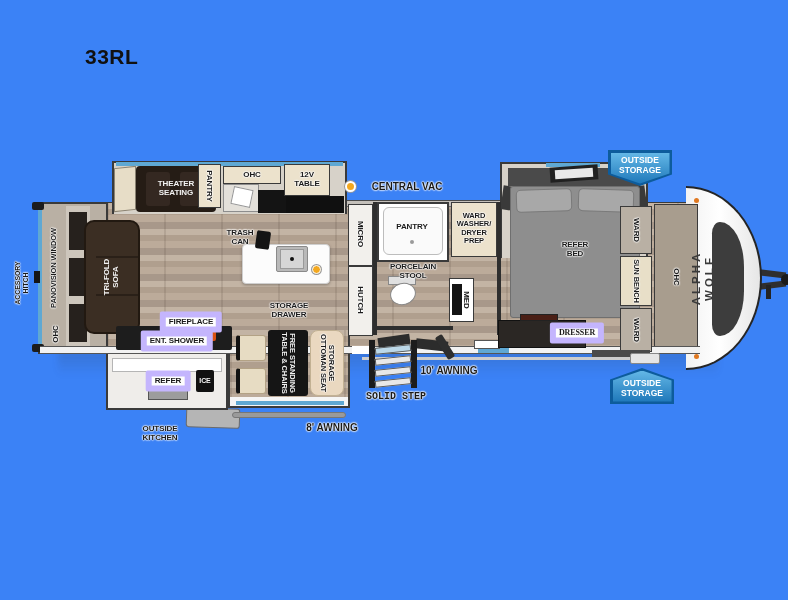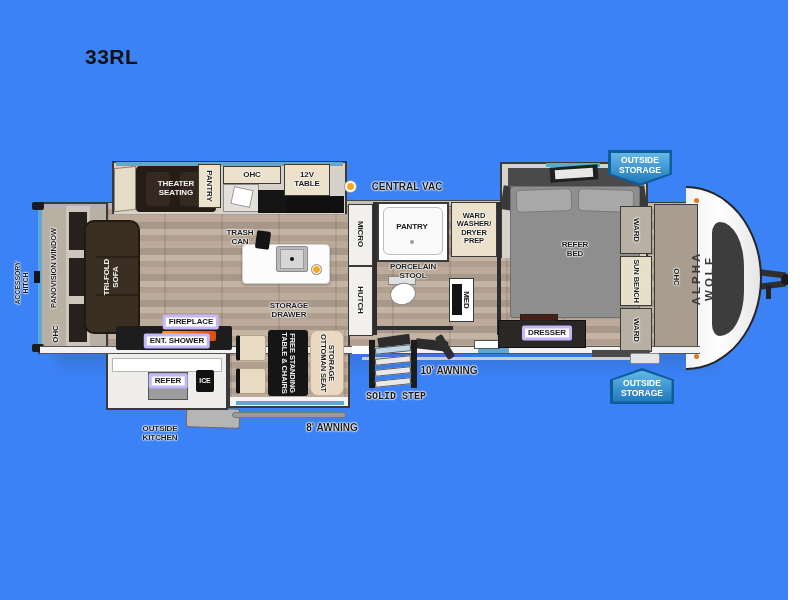--- a/index.html
+++ b/index.html
@@ -6,21 +6,21 @@
   #stage{position:relative;width:788px;height:600px;background:#3b82f6;overflow:hidden;
          font-family:"Liberation Sans",sans-serif;}
   .abs{position:absolute;box-sizing:border-box;}
   .lbl{position:absolute;transform:translate(-50%,-50%);
        font:700 8px/1.12 "Liberation Sans",sans-serif;color:#1a1a1a;text-align:center;
        white-space:pre-line;letter-spacing:-0.1px;z-index:30;
        text-shadow:0 0 2px #fff,0 0 2px #fff,0 0 2px #fff,0 0 1px #fff;}
   .lbl.cw{transform:translate(-50%,-50%) rotate(90deg);}
   .lbl.ccw{transform:translate(-50%,-50%) rotate(-90deg);}
   .lbl.white{color:#f2f2f2;text-shadow:none;}
-  .lbl.pill{background:#fdfdfd;border:3px solid #c4b5fd;border-radius:2px;
+  .lbl.pill{background:#fdfdfd;border:6px solid #c4b5fd;border-radius:2px;
             padding:0 3px;text-shadow:none;}
   .lbl.big{font-size:10px;letter-spacing:0;}
   .wood{background-color:#b6a696;background-image:
     repeating-linear-gradient(90deg, rgba(60,45,35,.12) 0 2px, rgba(0,0,0,0) 2px 57px),
     repeating-linear-gradient(180deg,#c3b4a4 0 6px,#b09f8e 6px 12px,#bcab9a 12px 19px,#a8988a 19px 26px);}
   .badge{position:absolute;z-index:40;}
   .badge .outer{position:absolute;inset:0;background:#0d5c9c;}
   .badge .inner{position:absolute;inset:2.5px;background:linear-gradient(180deg,#63b7e6,#1f78ba);}
   .badge .txt{position:absolute;left:50%;top:50%;transform:translate(-50%,-50%);
               color:#fff;font:700 8.5px/1.15 "Liberation Sans",sans-serif;text-align:center;
@@ -109,21 +109,21 @@
               border-radius:3px;z-index:5;"></div>
   <div class="abs" style="left:516px;top:189px;width:56px;height:23px;background:#a8a8a8;border:1px solid #7a7a7a;
               border-radius:5px;transform:rotate(-2deg);z-index:6;"></div>
   <div class="abs" style="left:578px;top:189px;width:56px;height:23px;background:#a8a8a8;border:1px solid #7a7a7a;
               border-radius:5px;transform:rotate(2deg);z-index:6;"></div>
   <div class="lbl" style="left:575px;top:250px;">REFER
 BED</div>
 
   <div class="abs" style="left:498px;top:320px;width:88px;height:28px;background:#2b2724;border:1px solid #111;z-index:7;"></div>
   <div class="abs" style="left:520px;top:314px;width:38px;height:7px;background:#4a1f16;border:1px solid #222;z-index:7;"></div>
-  <div class="lbl pill" style="left:547px;top:333px;">DRESSER</div>
+  <div class="lbl pill" style="left:577px;top:333px;font-family:Liberation Serif, serif;">DRESSER</div>
 
   <div class="abs" style="left:373px;top:202px;width:4px;height:133px;background:#2e2e2e;z-index:6;"></div>
   <div class="abs" style="left:497px;top:202px;width:4px;height:133px;background:#2e2e2e;z-index:6;"></div>
   <div class="abs" style="left:373px;top:326px;width:80px;height:4px;background:#2e2e2e;z-index:6;"></div>
 
   <div class="abs" style="left:348px;top:204px;width:25px;height:62px;background:#f2f0ec;border:1.5px solid #3a3a3a;z-index:6;"></div>
   <div class="lbl cw" style="left:360px;top:234px;">MICRO</div>
   <div class="abs" style="left:348px;top:266px;width:25px;height:70px;background:#f2f0ec;border:1.5px solid #3a3a3a;z-index:6;"></div>
   <div class="lbl cw" style="left:360px;top:300px;">HUTCH</div>
 

